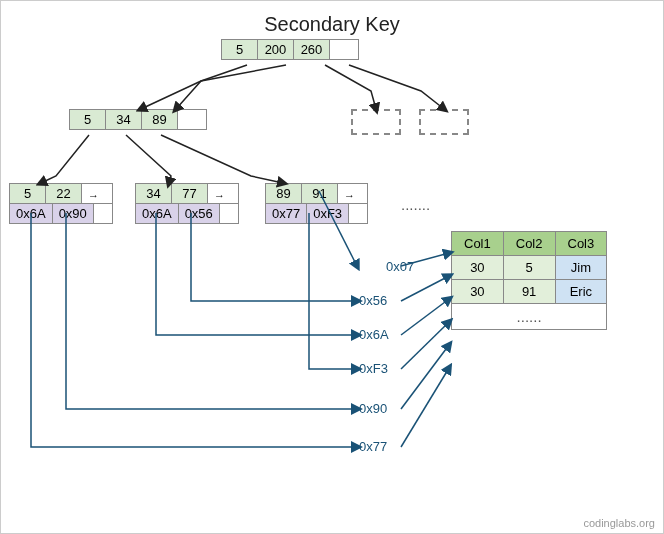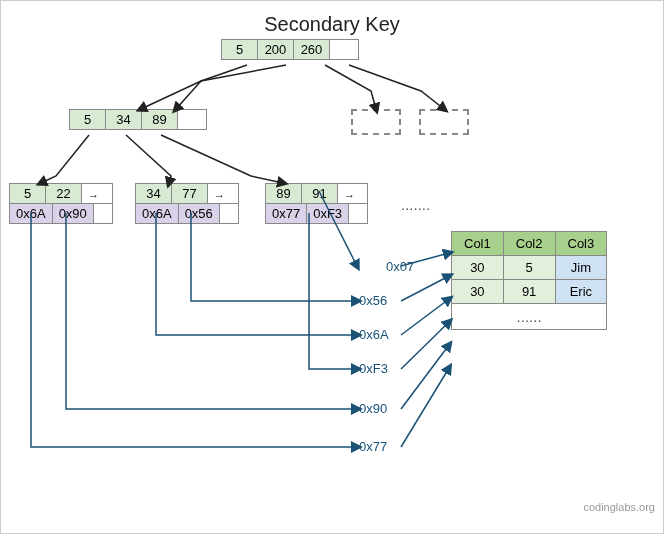--- a/index.html
+++ b/index.html
@@ -100,21 +100,21 @@
       font-size: 13px;
       color: #1a5276;
     }
     .ellipsis-dots {
       position: absolute;
       font-size: 15px;
       color: #555;
     }
     .watermark {
       position: absolute;
-      bottom: 20px;
+      bottom: 4px;
       right: 8px;
       font-size: 11px;
       color: #999;
     }
   </style>
 </head>
 <body>
 
 <div class="page">
   <div class="title">Secondary Key</div>

